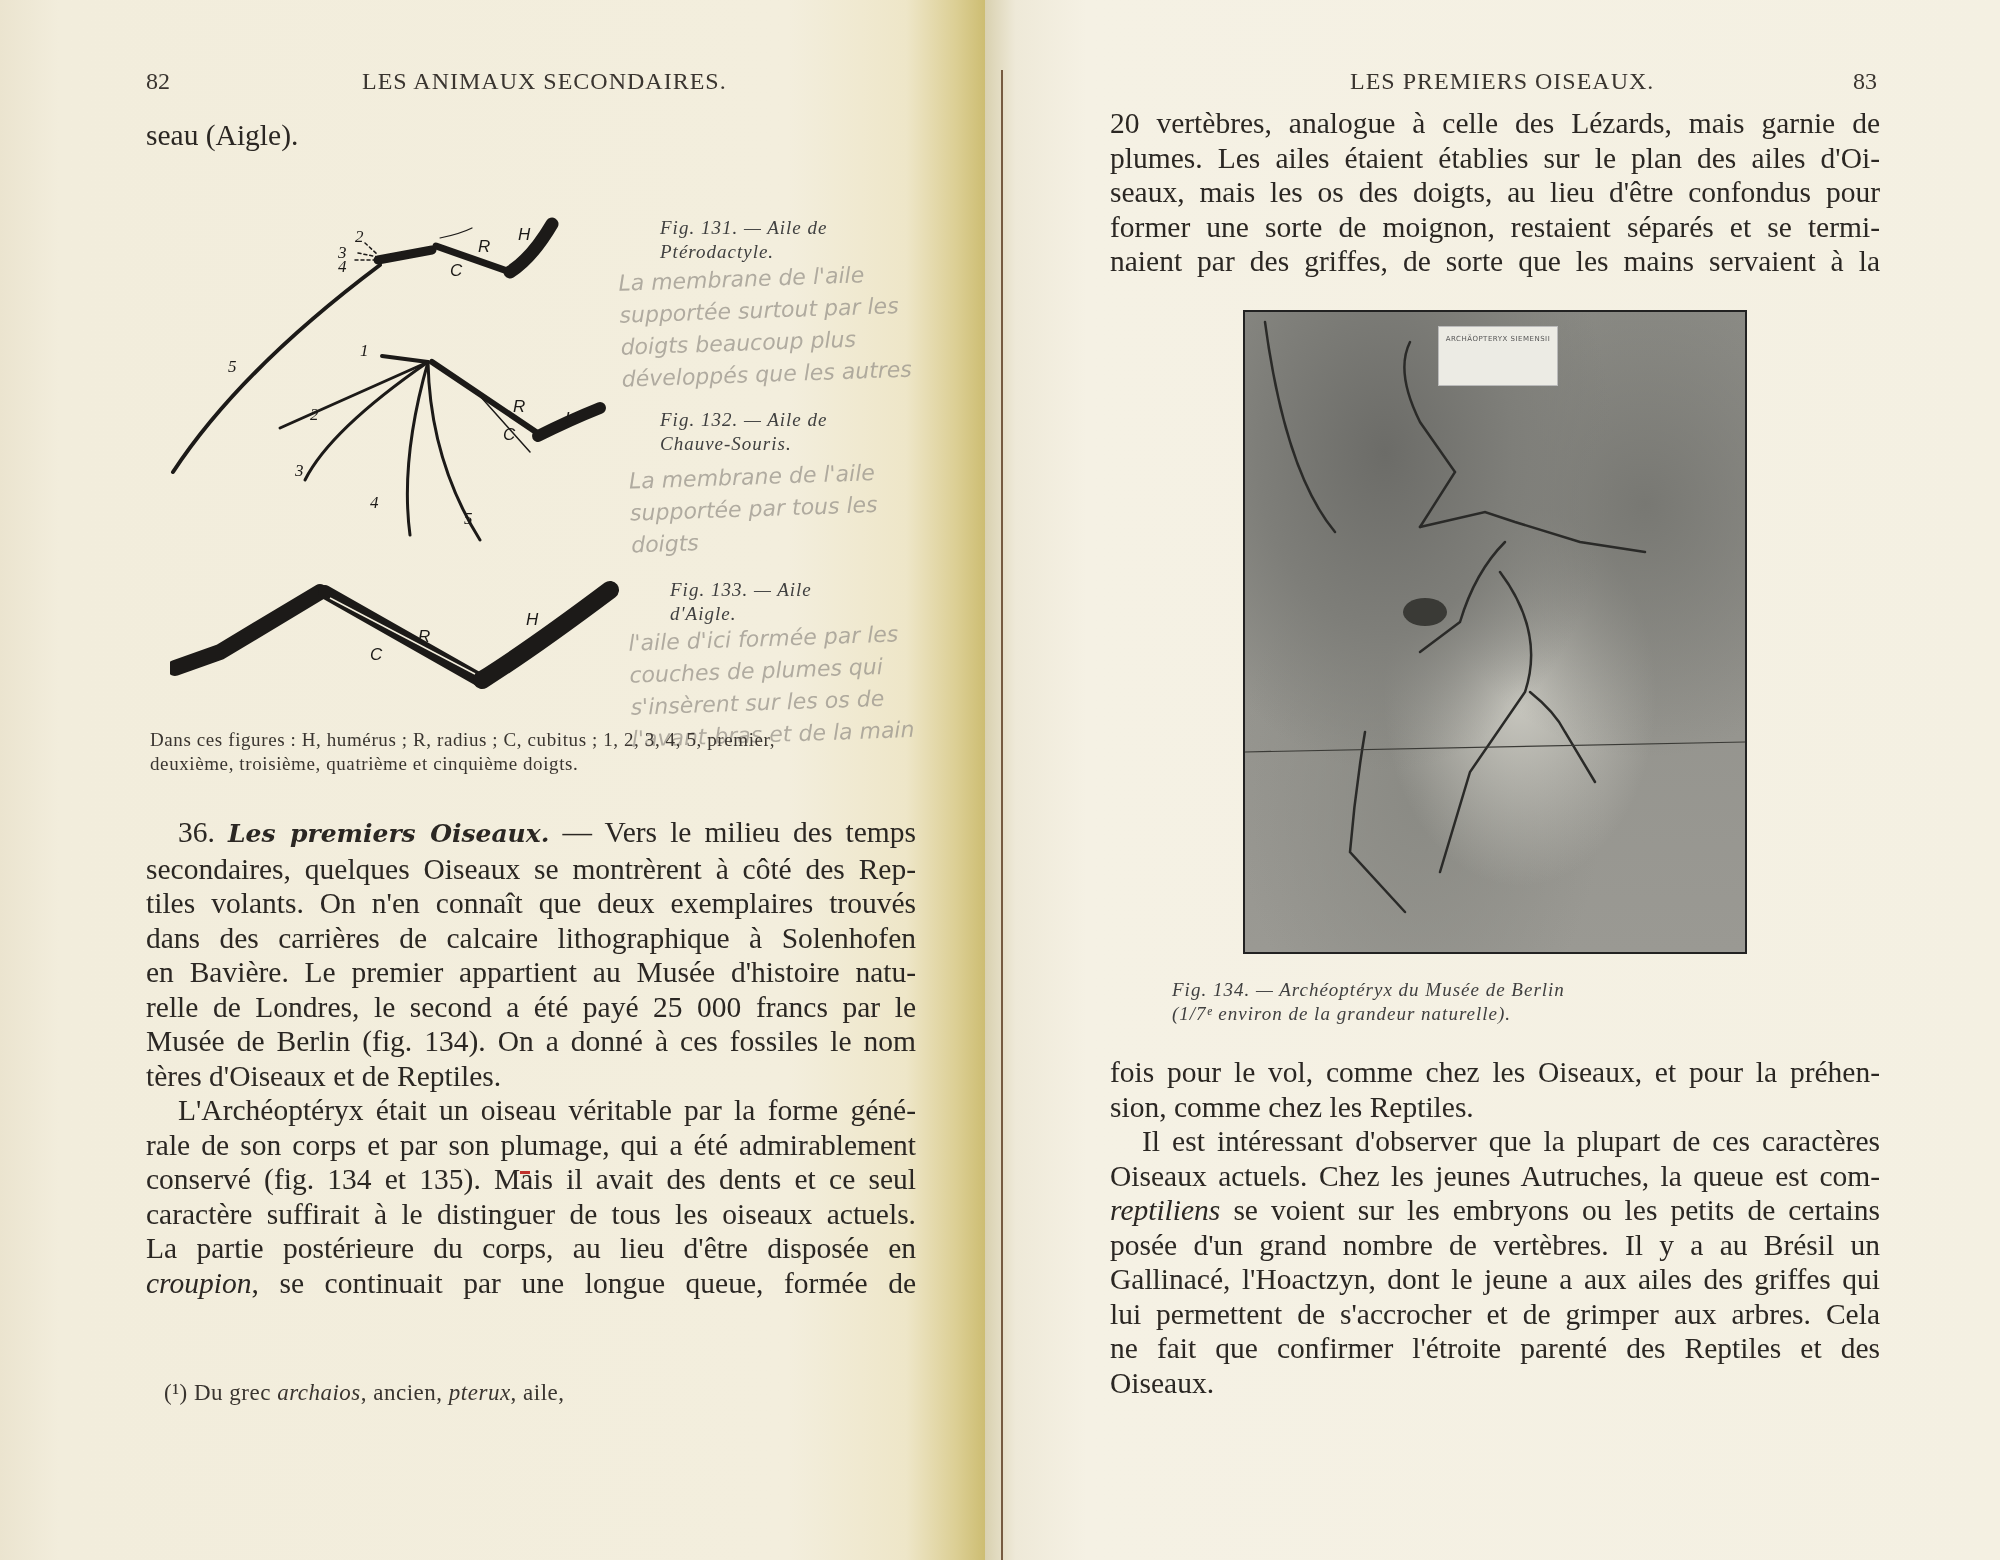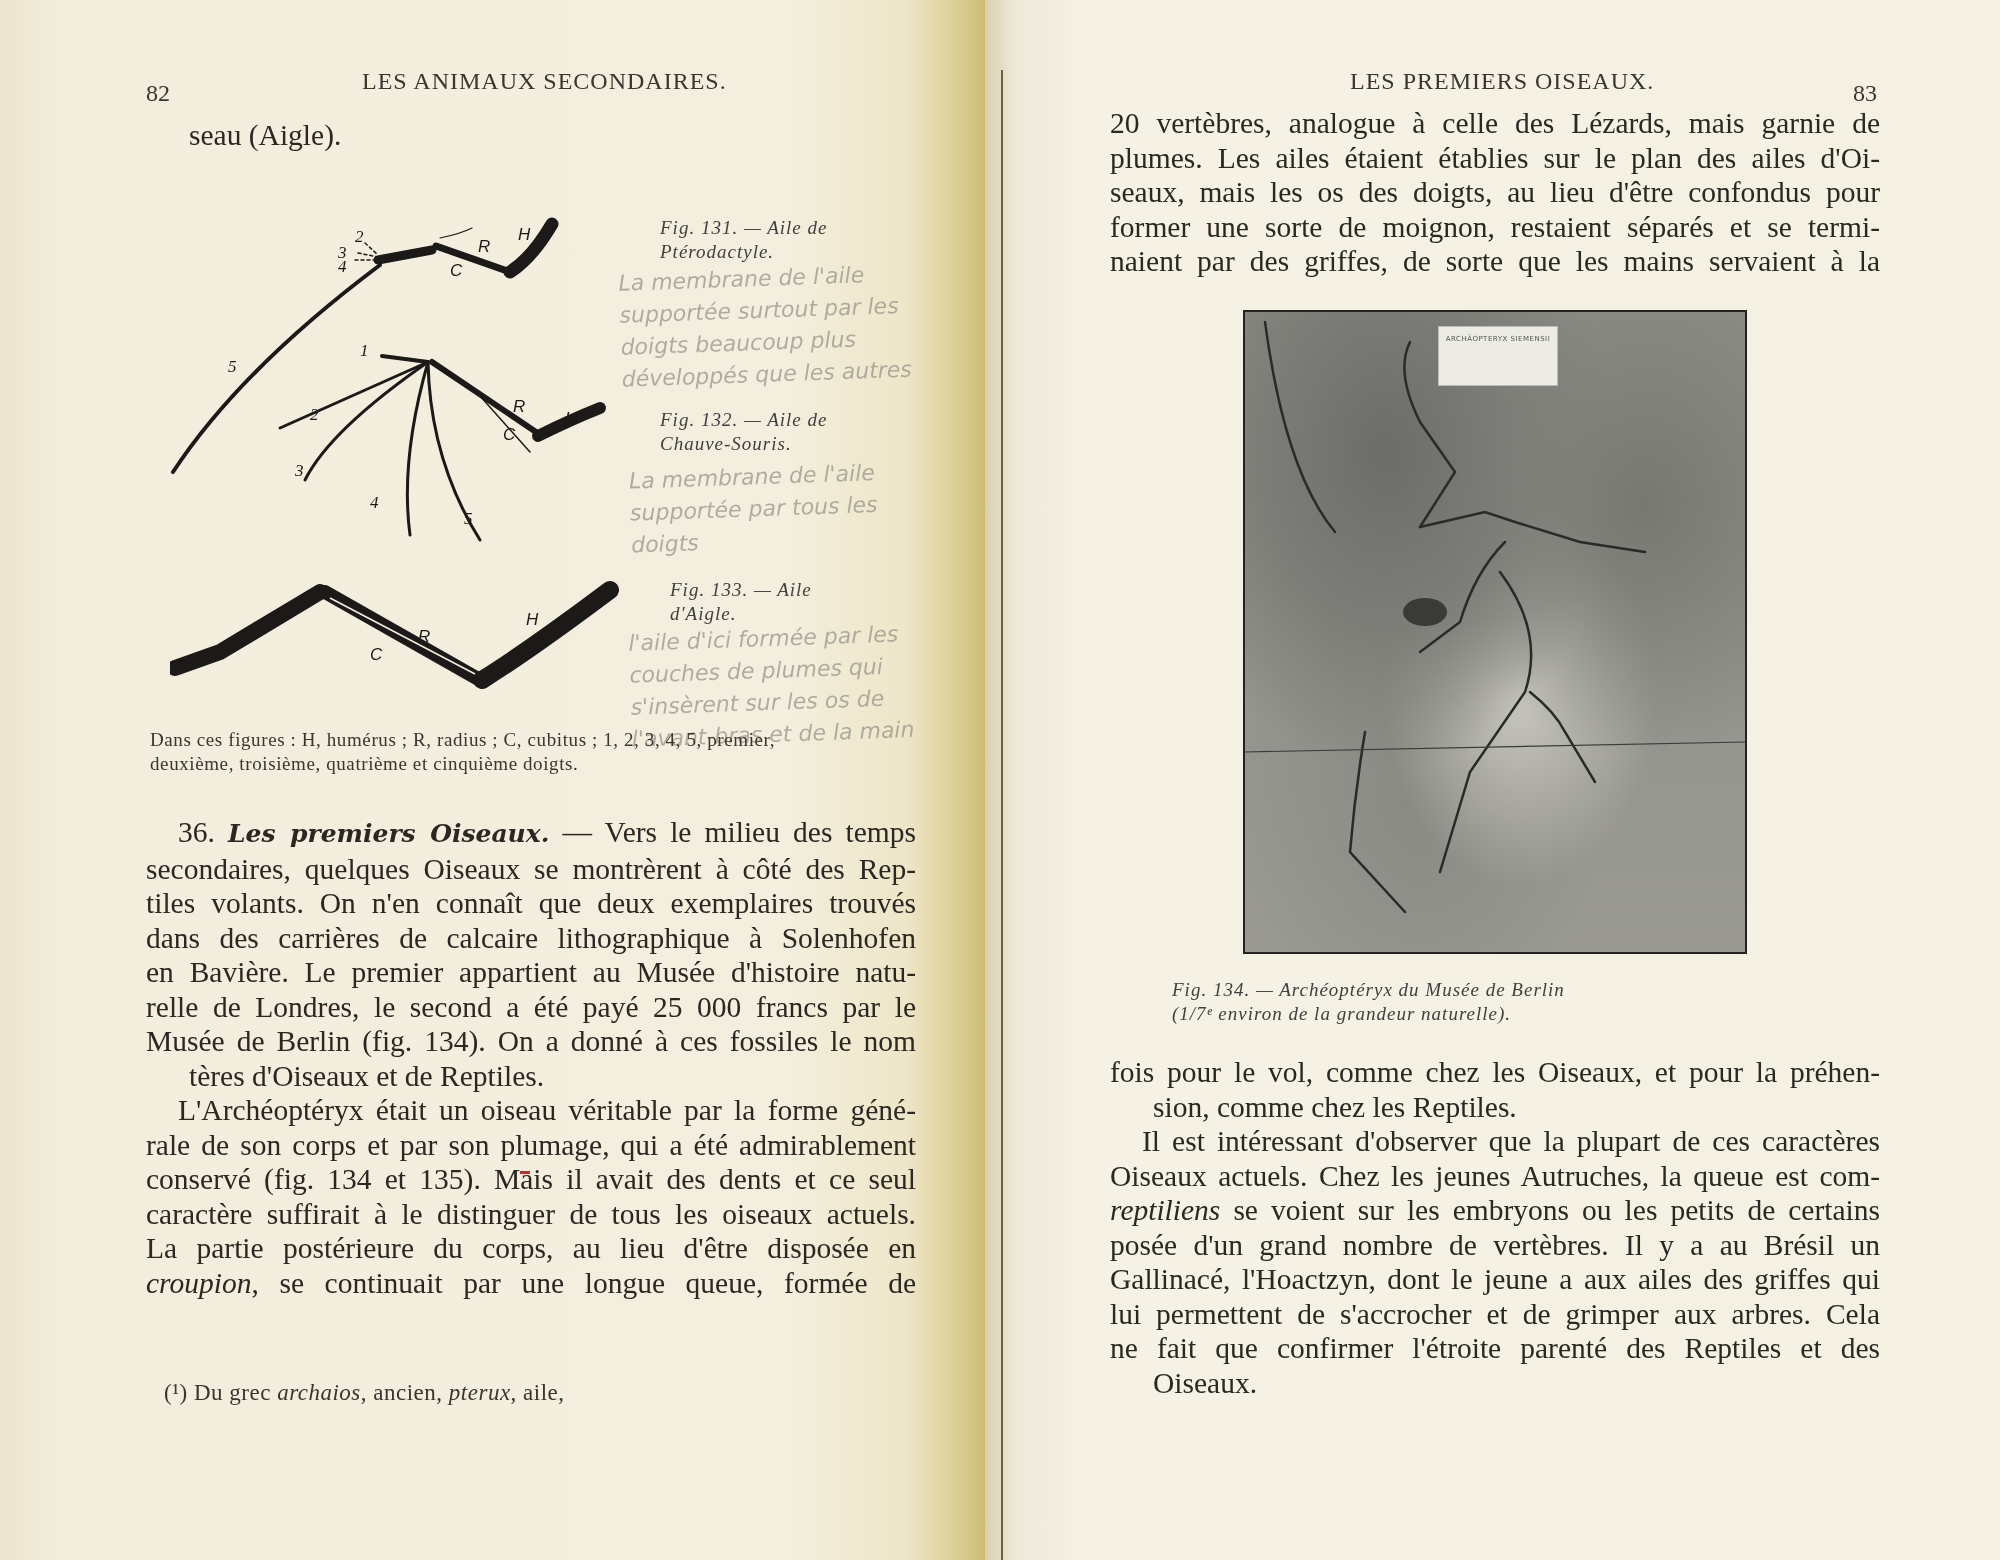--- a/index.html
+++ b/index.html
@@ -13,25 +13,25 @@
     position:absolute; top:0; height:1560px;
     background:#f3eedd;
   }
   .page.left { left:0; width:985px;
     background:linear-gradient(to right,#ebe4cf 0%,#f2eddc 6%,#f3eedd 80%,#eee6c8 92%,#dccf95 97%,#cdbd72 100%); }
   .page.right { left:985px; width:1015px;
     background:linear-gradient(to right,#d9d1b0 0%,#eee9d8 3%,#f5f1e4 10%,#f4f0e2 100%); }
   .gutter-line { position:absolute; left:1001px; top:70px; width:2px; height:1490px; background:#5a3a1e; opacity:.8; }
 
   .runhead { position:absolute; top:68px; font-size:24px; letter-spacing:1px; color:#3a3530; }
-  .pagenum { position:absolute; top:68px; font-size:24px; color:#3a3530;margin-top:12px; }
+  .pagenum { position:absolute; top:68px; font-size:24px; color:#3a3530; }
 
   .text { position:absolute; font-size:29.5px; line-height:34.5px; text-align:justify; color:#2b2723; }
   .text .line { display:block; text-align:justify; text-align-last:justify; white-space:nowrap; }
-  .text .line.last { text-align-last:left;margin-left:43px; }
+  .text .line.last { text-align-last:left; }
   .indent { padding-left:32px; }
   em { font-style:italic; }
   .sechead em { font-family:"DejaVu Serif",serif; font-weight:bold; font-style:italic; font-size:25px; }
 
   .caption { position:absolute; font-size:19px; line-height:24px; letter-spacing:1px; color:#404040;font-style:italic; }
   .legend { position:absolute; text-align:left; font-size:19px; line-height:24px; letter-spacing:.6px; color:#3a3530; }
 
   .hand { position:absolute; font-family:"DejaVu Sans",sans-serif; font-style:italic; color:#9a958c; font-size:22px; line-height:32px; opacity:.75; transform:rotate(-2deg); }
 
   .wing { position:absolute; }

